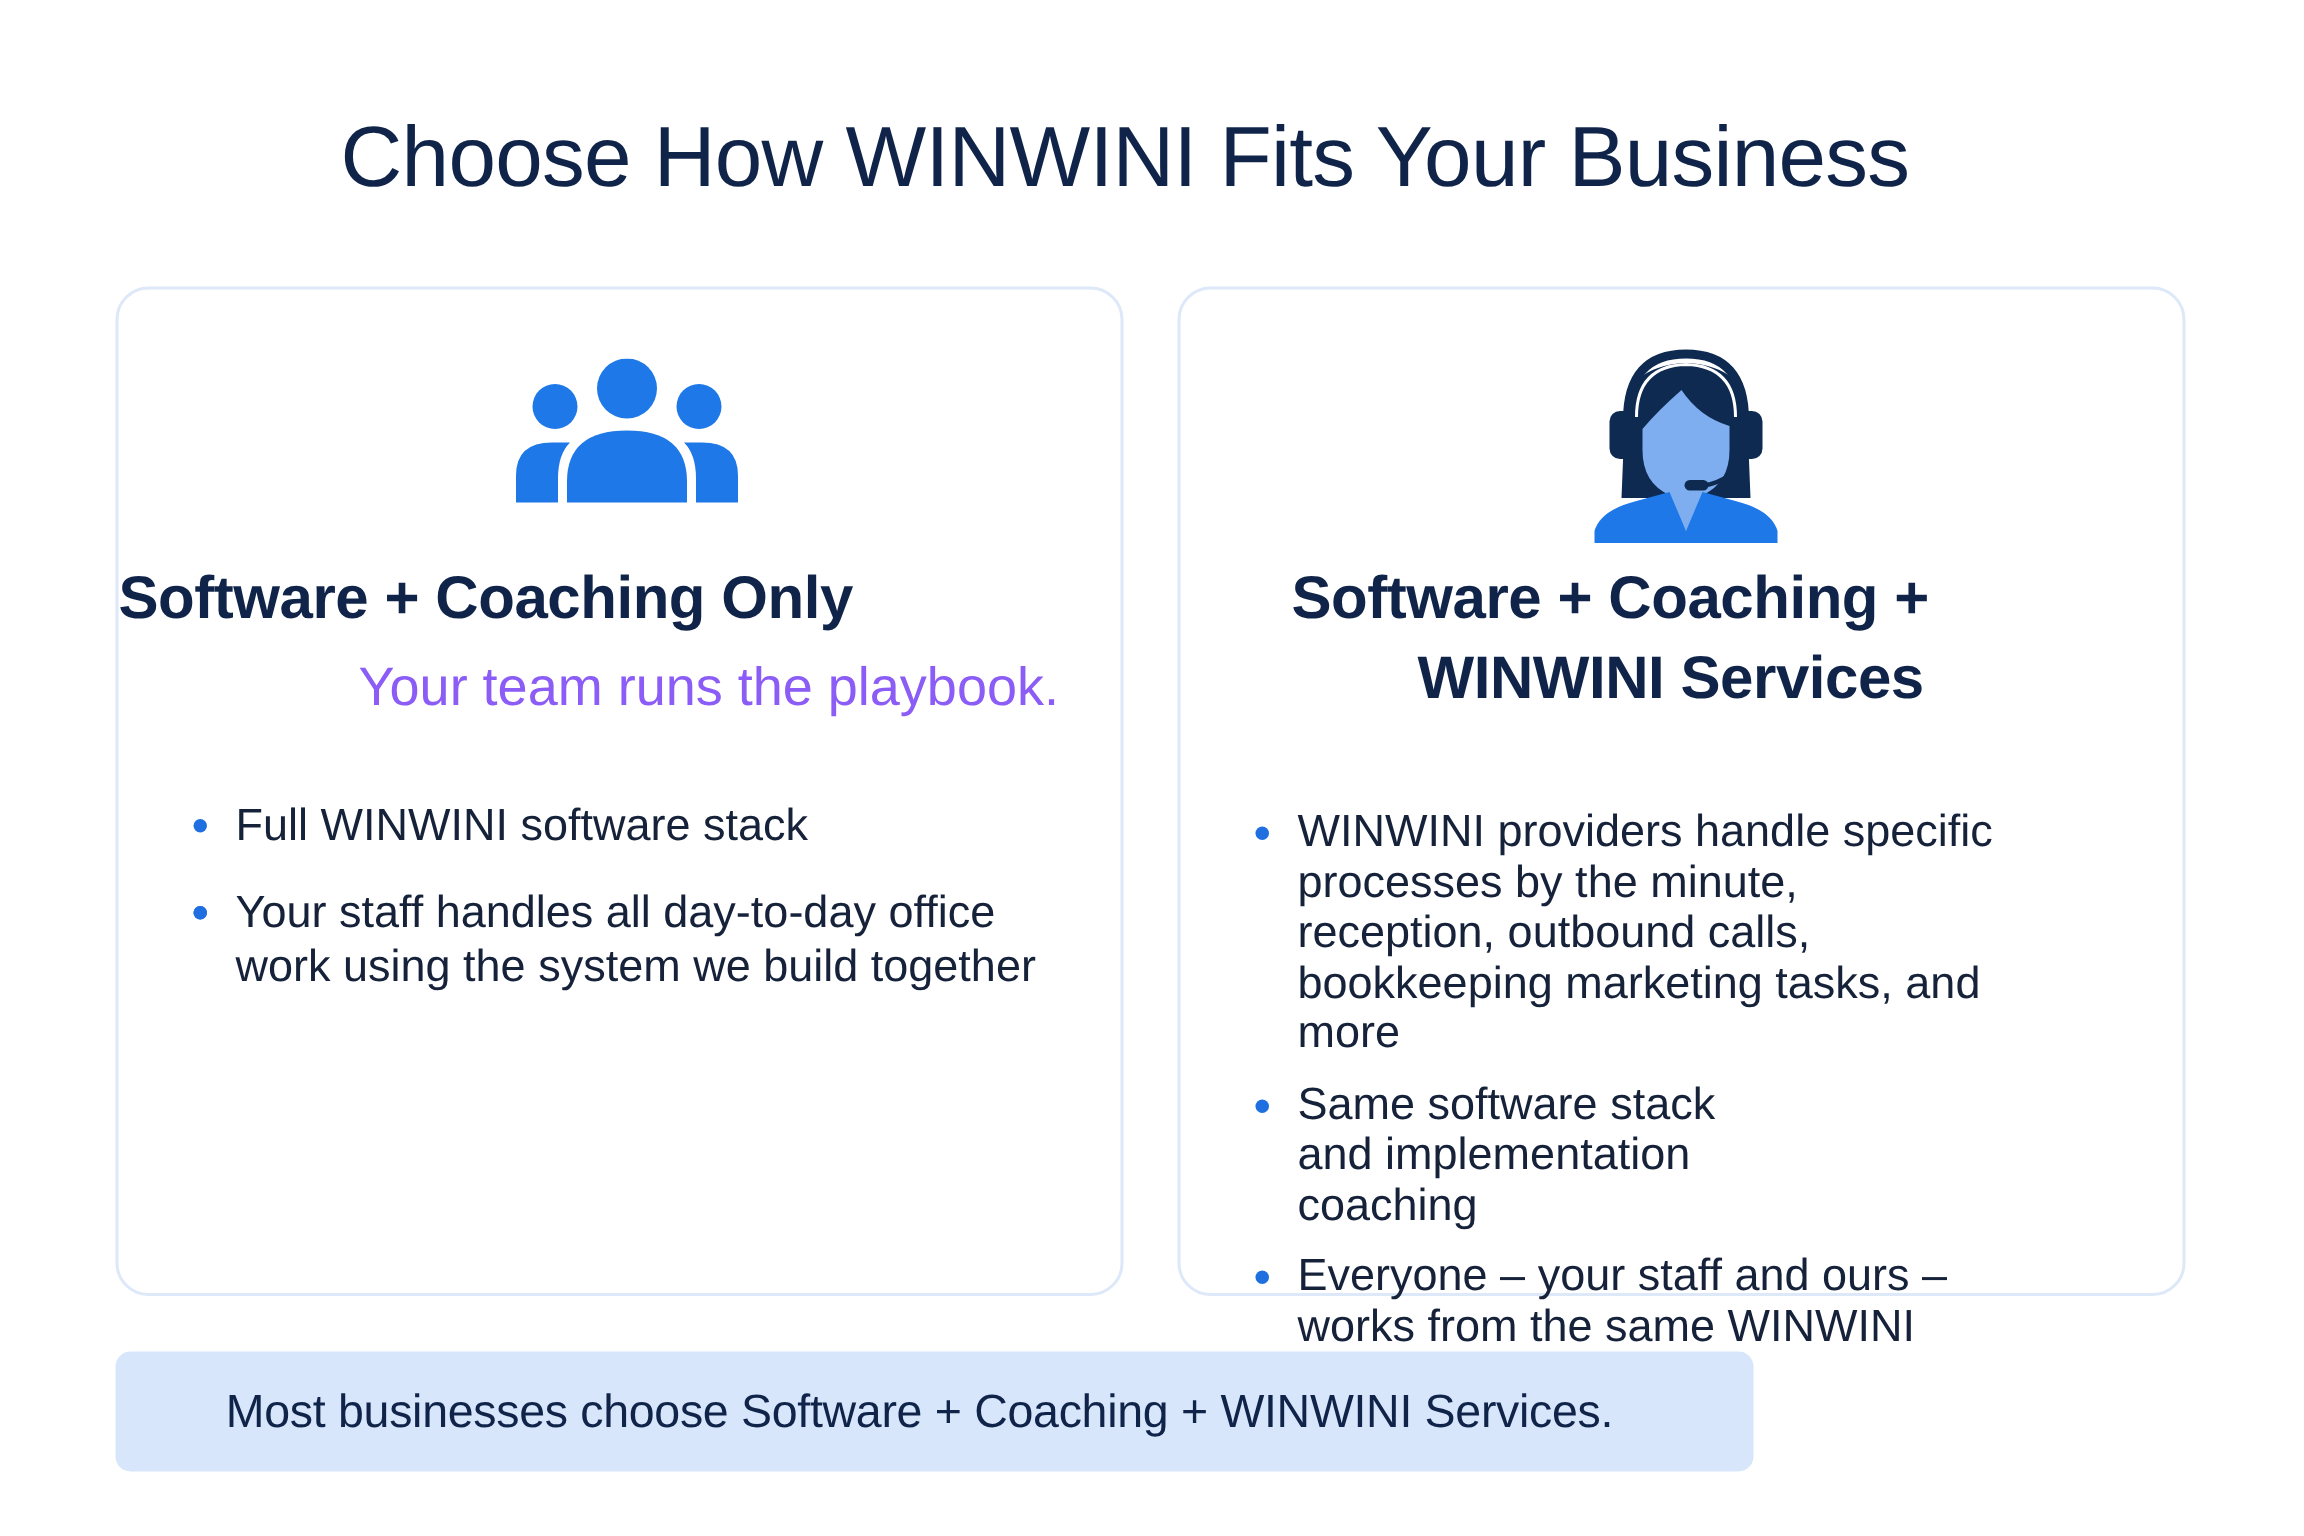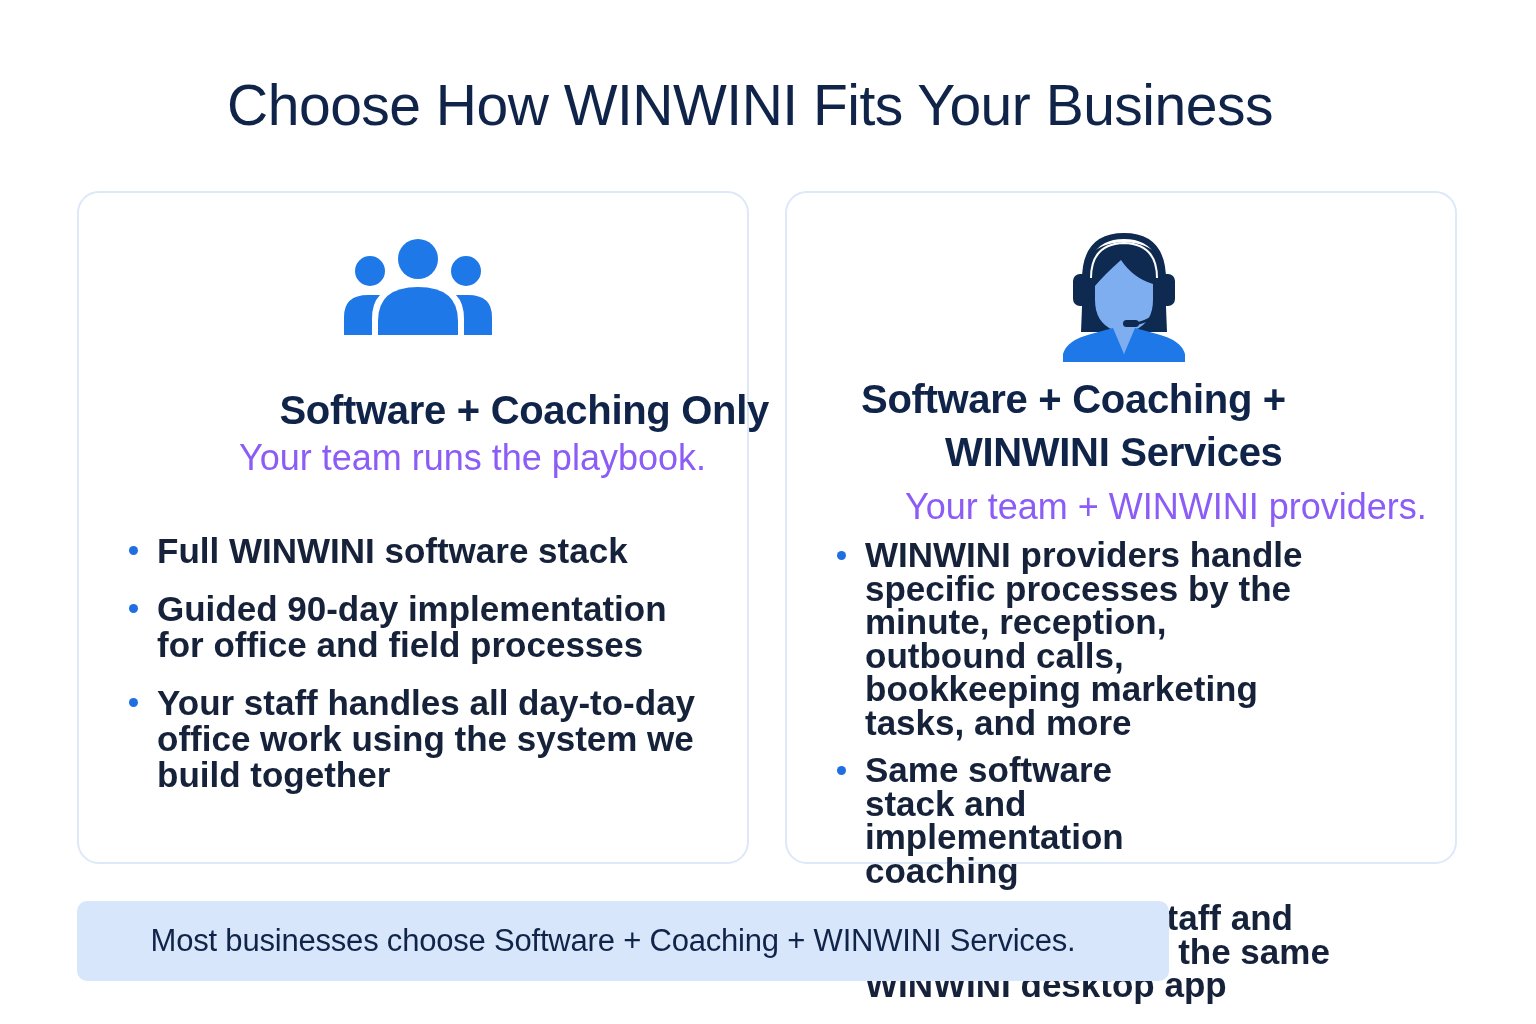--- a/index.html
+++ b/index.html
@@ -20,36 +20,36 @@
     .card.right { left: 785px; width: 672px; }
 
     .icon-wrap { position: absolute; }
     .card.left .icon-wrap { left: 263px; top: 46px; width: 152px; height: 100px; }
     .card.right .icon-wrap { left: 274px; top: 37px; width: 126px; height: 132px; }
 
     .card-title {
       position: absolute; font-size: 40px; font-weight: bold; color: #10244a; line-height: 53px;
       letter-spacing: -0.3px;
     }
-    .card.left .card-title { left: 0; width: 690px; top: 180px; text-align: right; margin-top: 11px; }
+    .card.left .card-title { left: 0; width: 690px; top: 180px; text-align: left; }
     .card.right .card-title { left: 74px; width: 560px; top: 180px; }
     .card.right .card-title .line2 { display: block; padding-left: 84px; }
 
     .card-subtitle {
       position: absolute; font-size: 36px; color: #8b5cf6; margin-left: 44px;
     }
     .card.left .card-subtitle { left: 116px; top: 244px; }
     .card.right .card-subtitle { left: 74px; top: 293px; }
 
     .bullets { position: absolute; list-style: none; }
     .card.left .bullets { left: 46px; top: 340px; width: 580px; }
     .card.right .bullets { left: 46px; top: 345px; width: 580px; }
 
     .bullet {
-      position: relative; padding-left: 32px; font-size: 35px; line-height: 34px; color: #16223a; font-weight: bold;
+      position: relative; padding-left: 32px; font-size: 30px; line-height: 34px; color: #16223a;
     }
     .card.left .bullet { line-height: 36px; margin-bottom: 22px; }
     .card.right .bullet { line-height: 33.5px; margin-bottom: 14px; }
     .bullet .dot {
       position: absolute; left: 4px; top: 13px; width: 9px; height: 9px; border-radius: 50%;
       background: #1f6fe0;
     }
 
     .banner {
       position: absolute; left: 77px; top: 901px; width: 1092px; height: 80px;
@@ -78,21 +78,20 @@
     <span>Software + Coaching Only</span>
   </div>
   <div class="card-subtitle">Your team runs the playbook.</div>
   <ul class="bullets">
     <li class="bullet">
       <span class="dot"></span>
       <span>Full WINWINI software stack</span>
     </li>
     <li class="bullet">
       <span class="dot"></span>
-      <span>Guided 90-day implementation for office and field processes</span>
     </li>
     <li class="bullet">
       <span class="dot"></span>
       <span>Your staff handles all day-to-day office work using the system we build together</span>
     </li>
   </ul>
 </div>
 
 <div class="card right">
   <div class="icon-wrap">
@@ -111,21 +110,20 @@
       <path d="M100 74 Q96 90 74 94" fill="none" stroke="#0e2a50" stroke-width="3"></path>
       <rect x="62" y="90" width="16" height="7" rx="3.5" fill="#0e2a50"></rect>
 
       <path d="M2 132 L2 124 Q6 110 30 104 L52 98 L63 124 L74 98 L96 104 Q120 110 124 124 L124 132 Z" fill="#1f78e8"></path>
     </svg>
   </div>
   <div class="card-title">
     <span>Software + Coaching +</span>
     <span class="line2">WINWINI Services</span>
   </div>
-  <div class="card-subtitle">Your team + WINWINI providers.</div>
   <ul class="bullets">
     <li class="bullet" style="width:500px">
       <span class="dot"></span>
       <span>WINWINI providers handle specific processes by the minute, reception, outbound calls, bookkeeping marketing tasks, and more</span>
     </li>
     <li class="bullet" style="width:340px">
       <span class="dot"></span>
       <span>Same software stack and implementation coaching</span>
     </li>
     <li class="bullet" style="width:520px">

